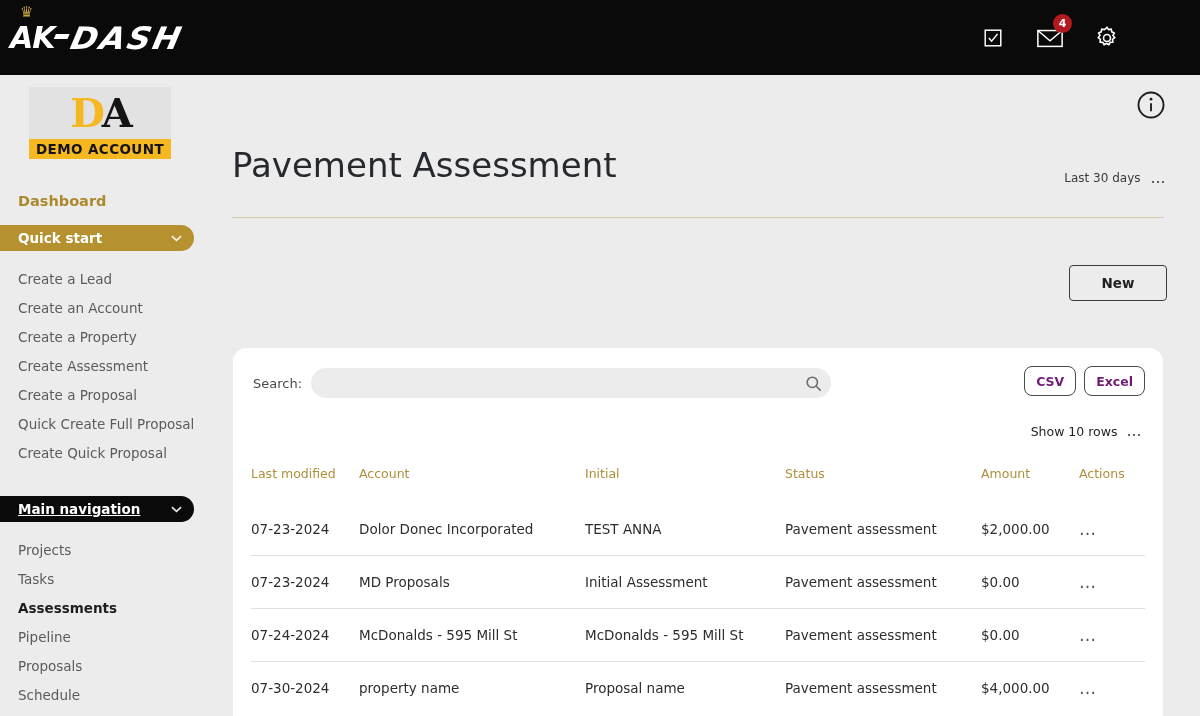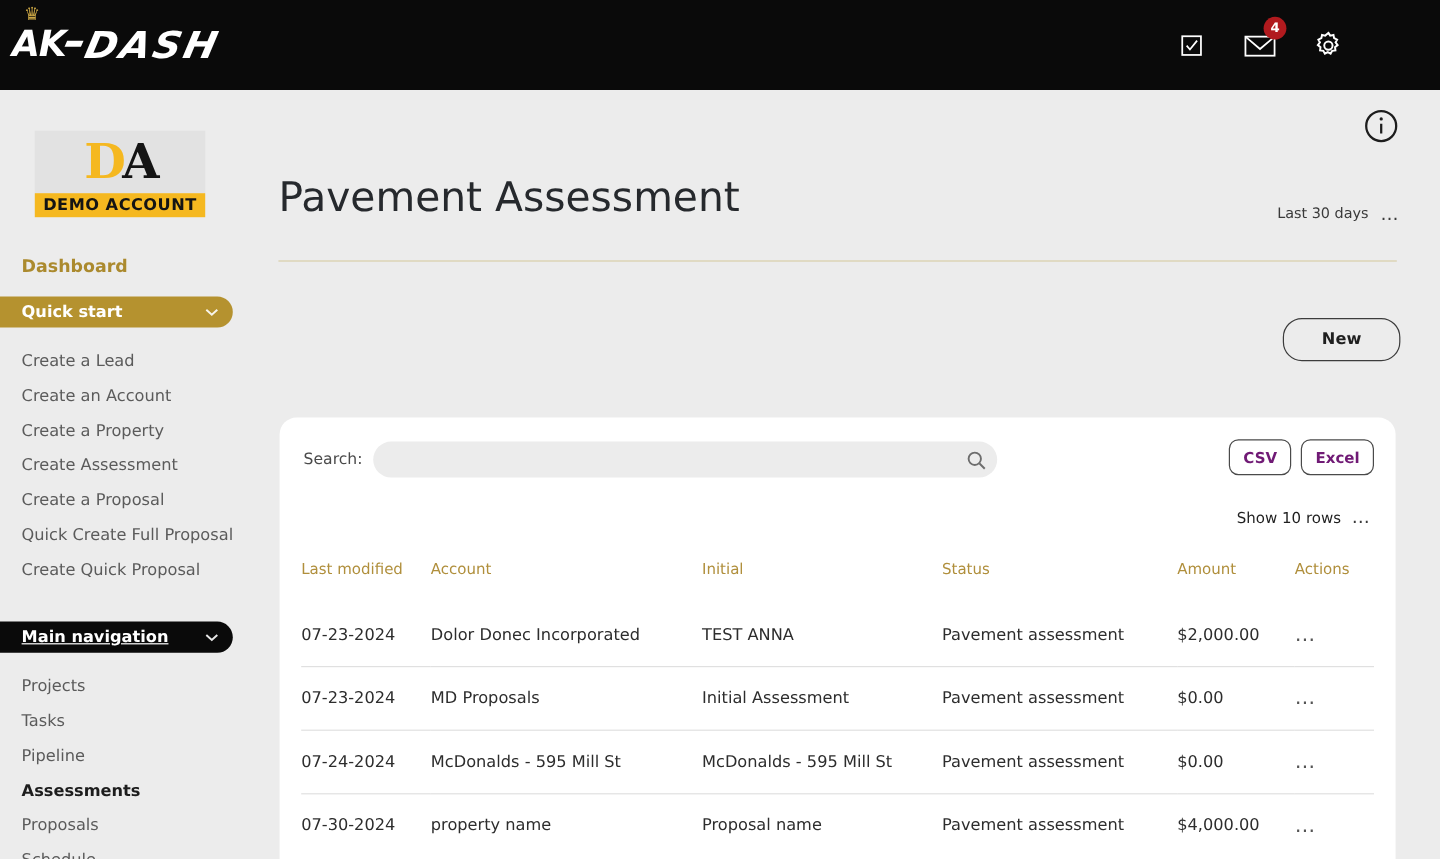--- a/index.html
+++ b/index.html
@@ -78,21 +78,21 @@
 
   
   #sidebar {
     position: absolute; top: 75px; left: 0;
     width: 200px; height: 641px;
     background: #ececec;
     overflow: hidden;
     z-index: 10;
   }
   #account-logo {
-    width: 142px; margin: 34px auto 0 auto;
+    width: 142px; margin: 12px auto 0 auto;
   }
   .logo-top {
     background: #e2e2e2; height: 52px;
     display: flex; align-items: center; justify-content: center;
   }
   .logo-da {
     font-size: 40px; font-weight: 900; line-height: 1;
     letter-spacing: -3px;
     font-family: "DejaVu Serif", serif;
   }
@@ -147,21 +147,21 @@
     display: flex; align-items: center; gap: 10px;
     font-size: 12px; color: #3a3a3a;
   }
   .dots { letter-spacing: 1.5px; font-size: 15px; color: #3a3a3a; cursor: pointer; line-height: .6; }
   #title-rule {
     position: absolute; left: 32px; top: 142px;
     width: 932px; height: 1px; background: #d8cda8;
   }
   #new-btn {
     position: absolute; right: 33px; top: 190px;
-    width: 98px; height: 36px; border-radius: 16px;
+    width: 98px; height: 36px; border-radius: 4px;
     background: #ececec; border: 1.5px solid #3c3c3c;
     color: #1f1f1f; font-size: 13.5px; font-weight: bold;
     cursor: pointer; font-family: "DejaVu Sans", sans-serif;
   }
 
   #card {
     position: absolute; left: 33px; top: 273px;
     width: 930px; height: 368px;
     background: #ffffff;
     border-radius: 14px 14px 0 0;
@@ -292,22 +292,22 @@
     <span class="chev">
       <svg width="11" height="8" viewBox="0 0 12 8" fill="none" stroke="#ffffff" stroke-width="1.8">
           <polyline points="1,2 6,6.5 11,2"></polyline>
         </svg>
     </span>
   </div>
 
   <div class="nav-list">
     <div class="nav-item">Projects</div>
     <div class="nav-item">Tasks</div>
+    <div class="nav-item active">Assessments</div>
     <div class="nav-item">Pipeline</div>
-    <div class="nav-item active">Assessments</div>
     <div class="nav-item">Proposals</div>
     <div class="nav-item">Schedule</div>
   </div>
 </div>
 
 <div id="main">
 
   <span id="info-icon">
     <svg width="30" height="30" viewBox="0 0 24 24" fill="none" stroke="#1d1d1d" stroke-width="1.5">
       <circle cx="12" cy="12" r="10"></circle>

